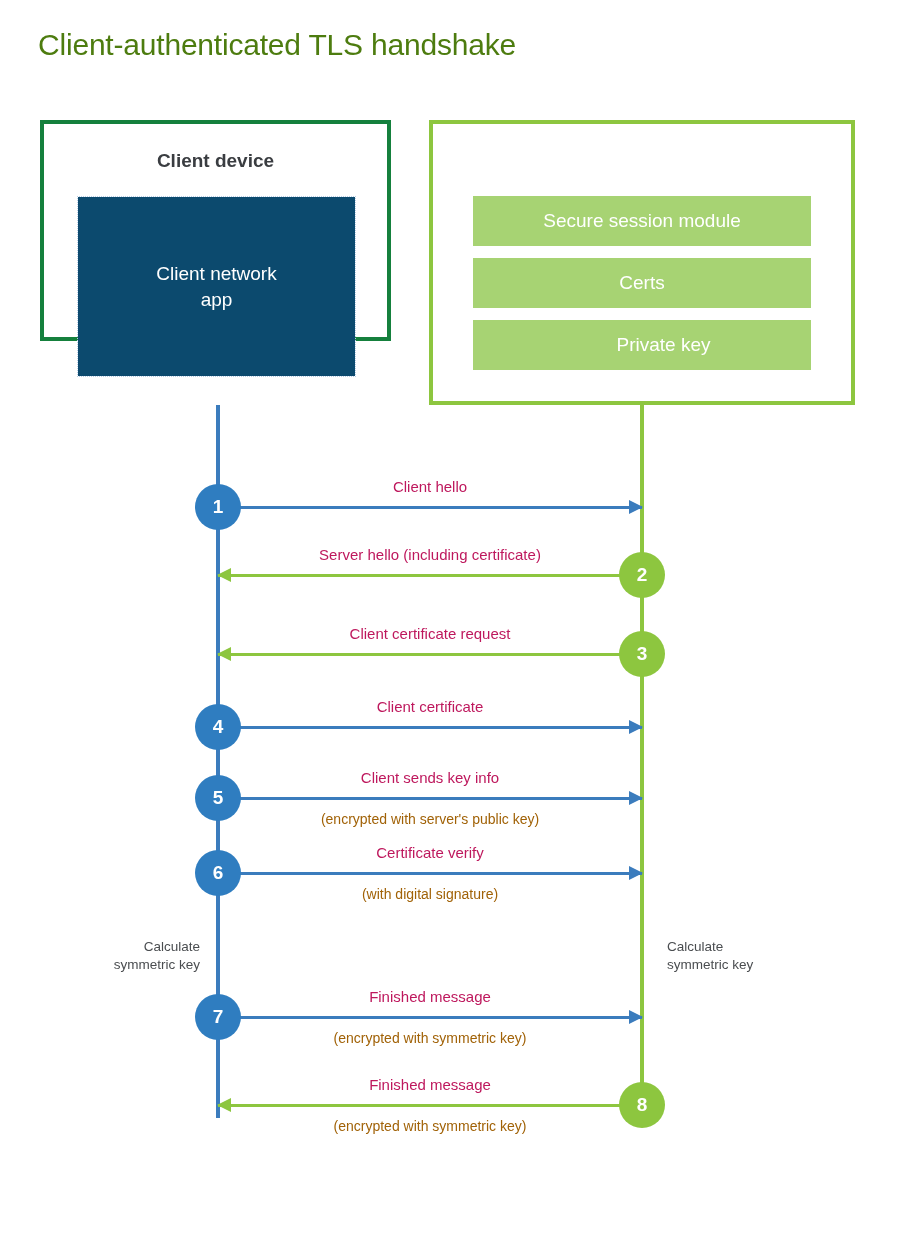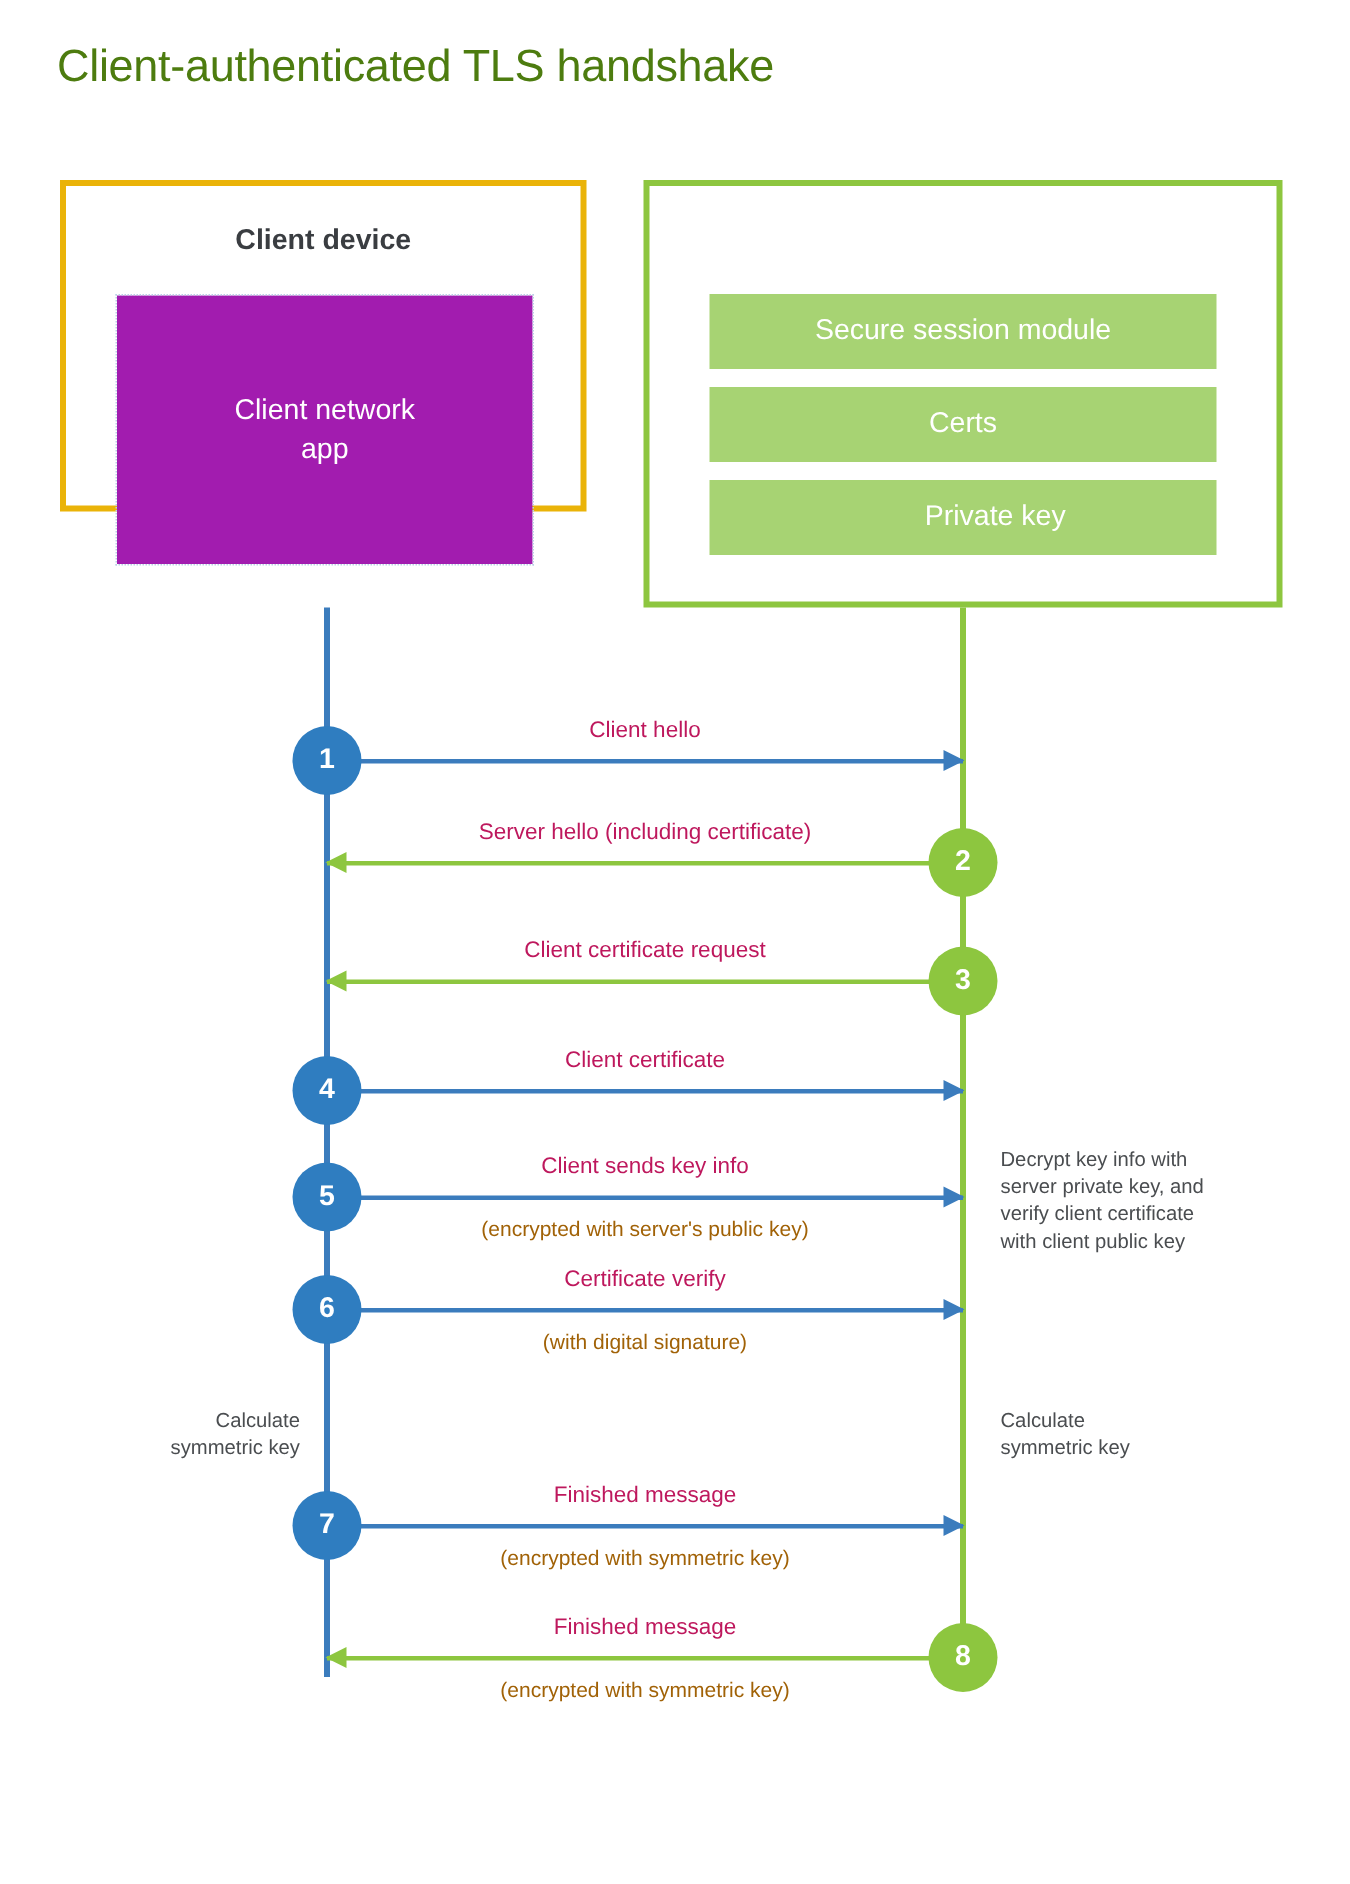--- a/index.html
+++ b/index.html
@@ -17,34 +17,34 @@
     left: 38px; top: 28px;
     font-size: 30px;
     font-weight: 400;
     color: #4d7c0f;
     letter-spacing: -0.2px;
     white-space: nowrap;
   }
 
   
   .entity-box { position: absolute; background: #ffffff; }
-  .entity-box.client { left: 40px; top: 120px; width: 351px; height: 221px; border: 4px solid #eab308; }
+  .entity-box.client { left: 40px; top: 120px; width: 351px; height: 221px; border: 4px solid #15803d; }
   .entity-box.server { left: 429px; top: 120px; width: 426px; height: 285px; border: 4px solid #8dc63f; }
   .entity-title {
     position: absolute; left: 0; right: 0; top: 26px;
     text-align: center;
     font-size: 19px; font-weight: bold; color: #3a3d41;
   }
 
   
   .client-app {
     position: absolute;
     left: 34px; top: 73px;
     width: 277px; height: 179px;
-    background: #a21caf;
+    background: #0c4a6e;
     outline: 1px dotted #b9cfe6;
     display: flex; align-items: center; justify-content: center;
     text-align: center;
     color: #ffffff; font-size: 19px; line-height: 1.32;
   }
 
   
   .server-bars { position: absolute; left: 40px; top: 72px; width: 338px; }
   .server-bar {
     height: 50px; margin-bottom: 12px;
@@ -171,24 +171,20 @@
   <div class="step-circle blue" style="left:195px; top:704px;">4</div>
 
   <div class="msg to-server" style="left:218px; width:424px; top:797px;">
     <div class="line"></div>
     <div class="arrowhead"></div>
     <div class="msg-label">Client sends key info</div>
     <div class="msg-sub">(encrypted with server's public key)</div>
   </div>
   <div class="step-circle blue" style="left:195px; top:775px;">5</div>
 
-  <div class="side-note right-side" style="top:764px; width:175px;">Decrypt key info with
-server private key, and
-verify client certificate
-with client public key</div>
 
   <div class="msg to-server" style="left:218px; width:424px; top:872px;">
     <div class="line"></div>
     <div class="arrowhead"></div>
     <div class="msg-label">Certificate verify</div>
     <div class="msg-sub">(with digital signature)</div>
   </div>
   <div class="step-circle blue" style="left:195px; top:850px;">6</div>
 
   <div class="side-note left-side" style="top:938px; width:160px;">Calculate

